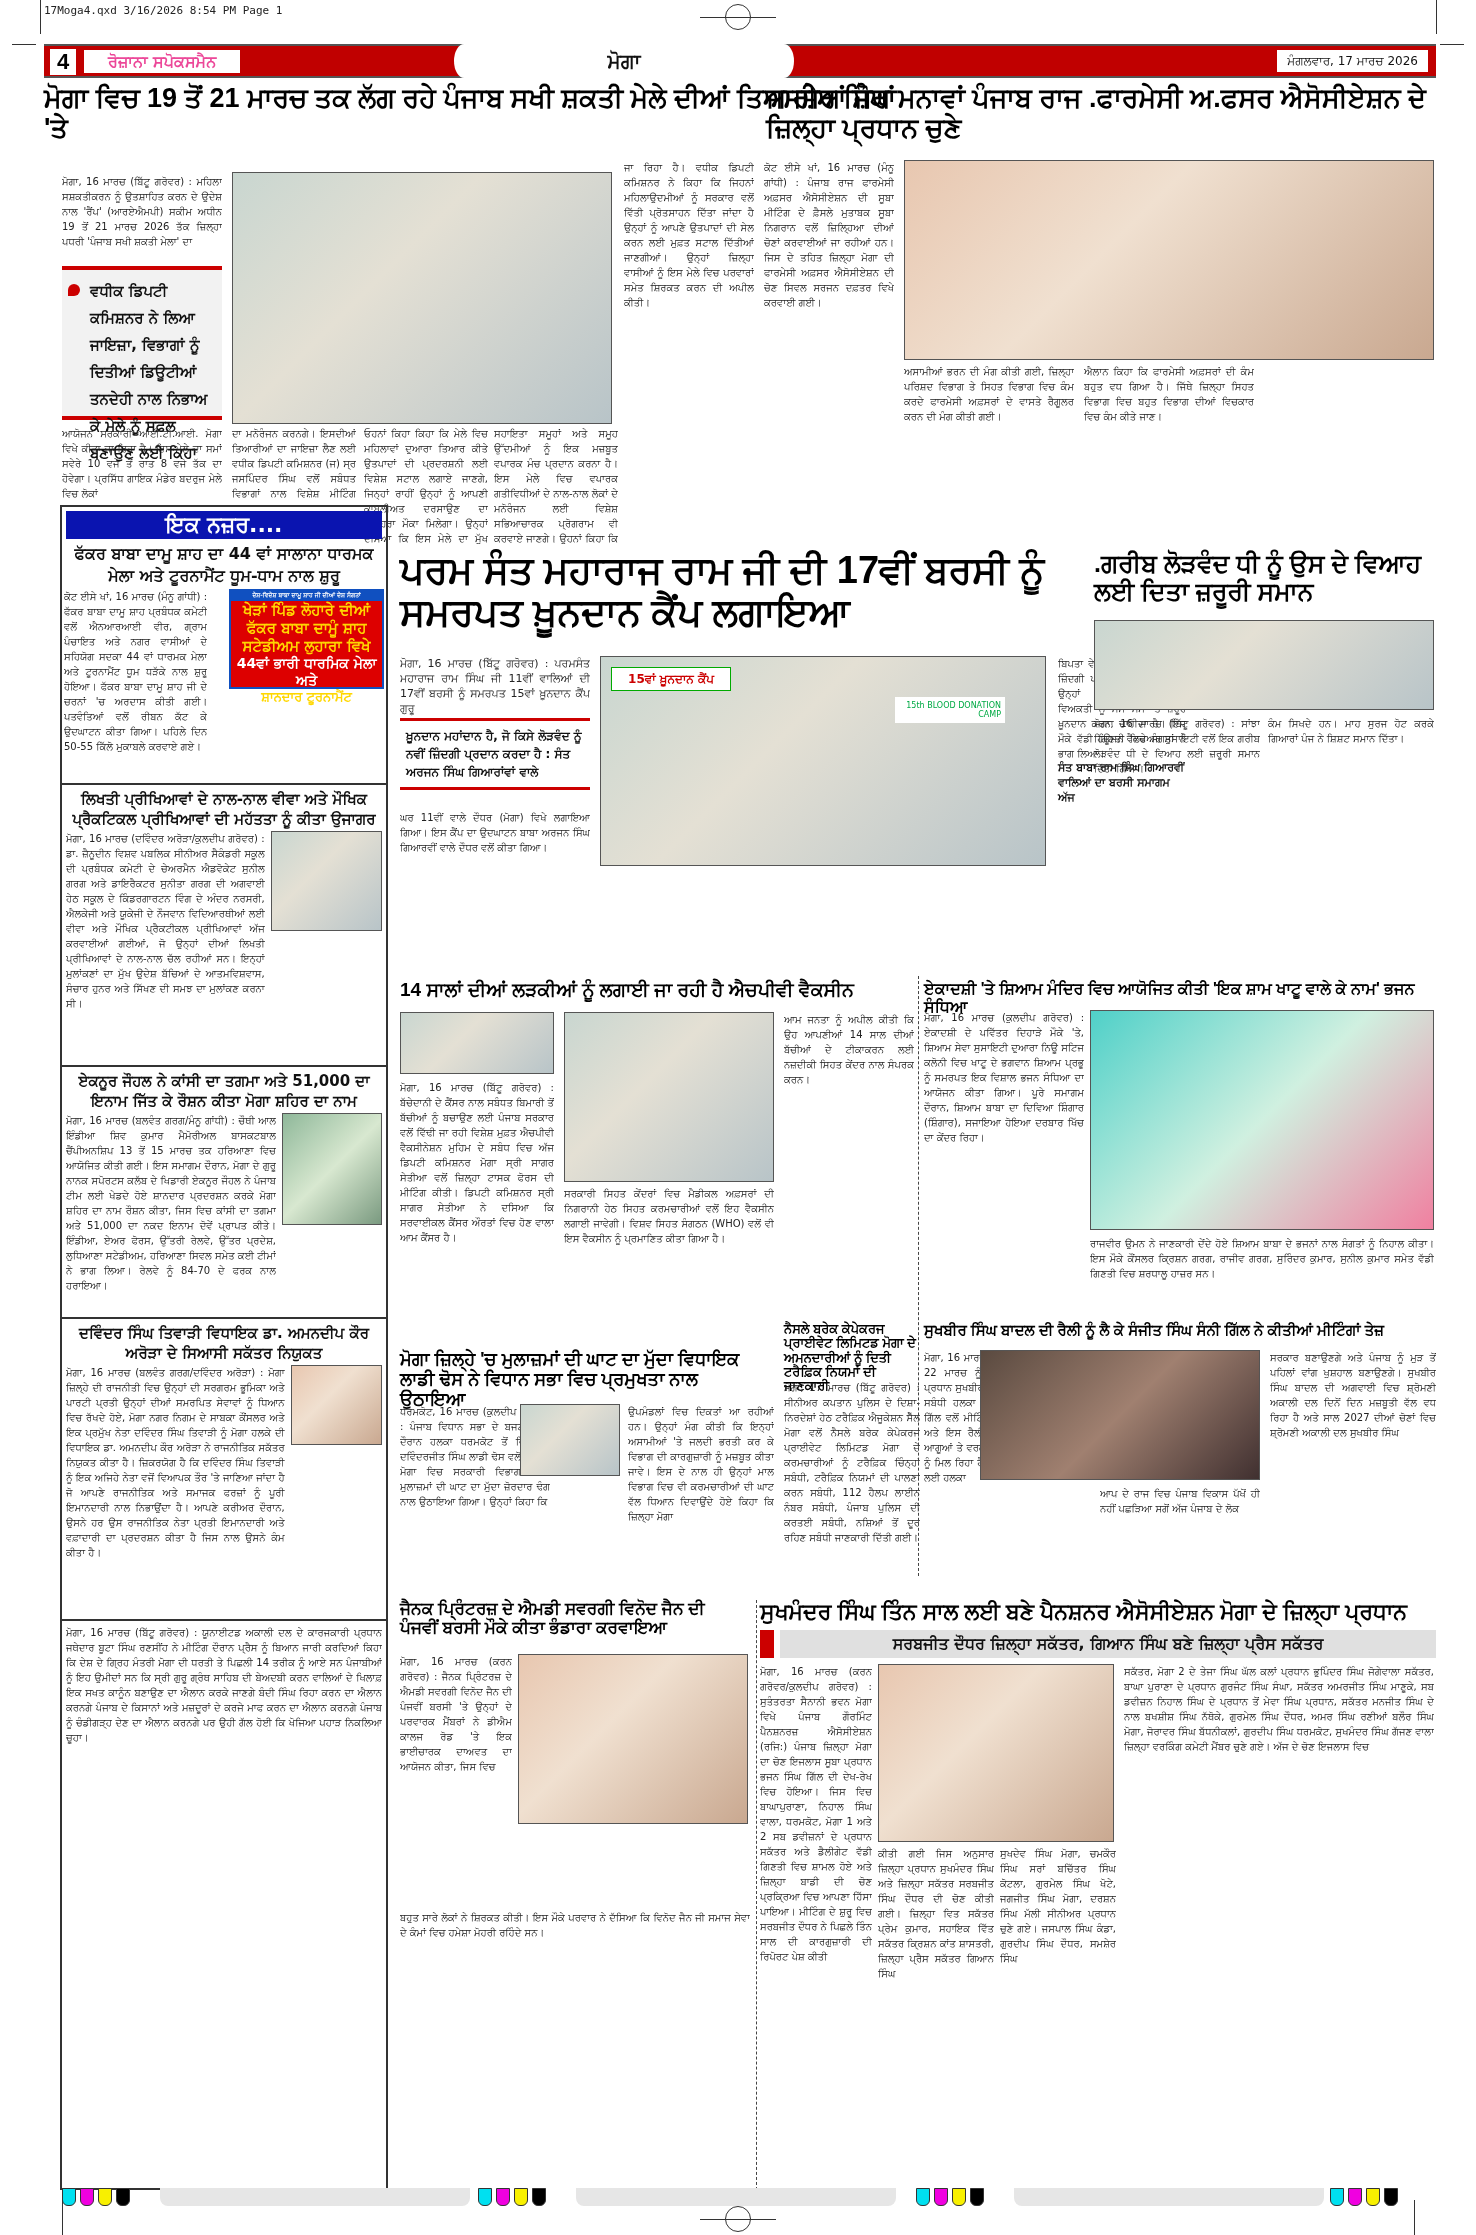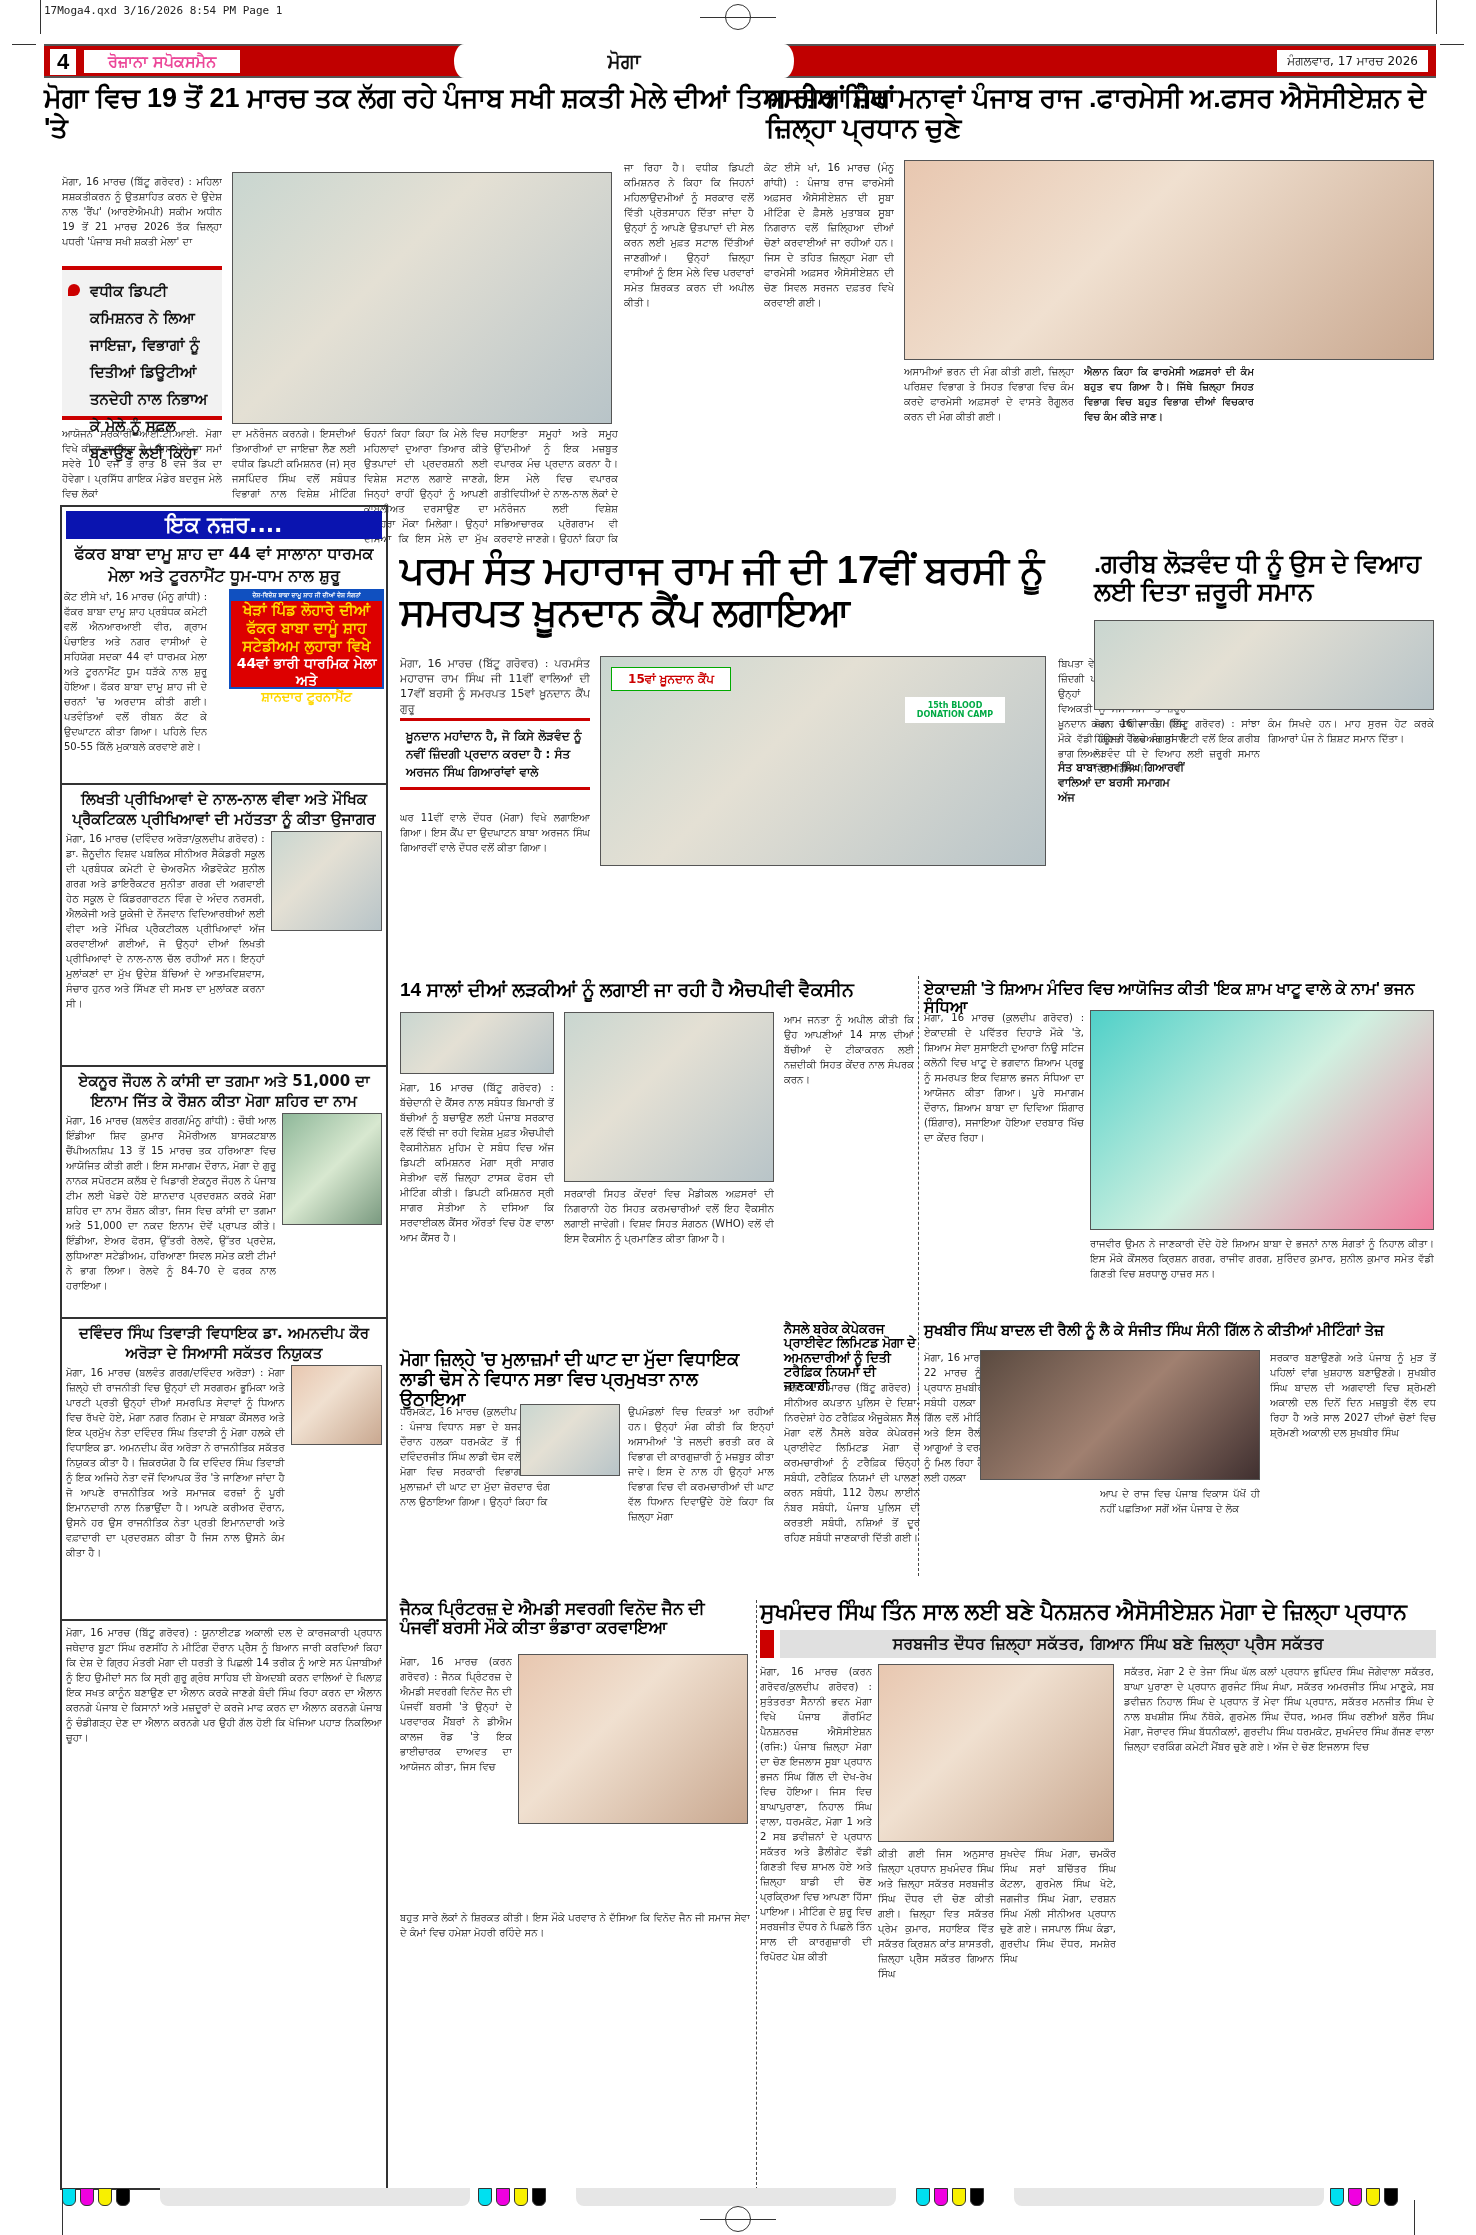--- a/index.html
+++ b/index.html
@@ -69,21 +69,21 @@
 <div class="abs photo" style="left:232px;top:172px;width:380px;height:252px;"></div>
 <div class="abs col-text" style="left:232px;top:426px;width:124px;height:76px;">ਦਾ ਮਨੋਰੰਜਨ ਕਰਨਗੇ। ਇਸਦੀਆਂ ਤਿਆਰੀਆਂ ਦਾ ਜਾਇਜ਼ਾ ਲੈਣ ਲਈ ਵਧੀਕ ਡਿਪਟੀ ਕਮਿਸ਼ਨਰ (ਜ) ਸ੍ਰ ਜਸਪਿੰਦਰ ਸਿੰਘ ਵਲੋਂ ਸਬੰਧਤ ਵਿਭਾਗਾਂ ਨਾਲ ਵਿਸ਼ੇਸ਼ ਮੀਟਿੰਗ ਕੀਤੀ ਅਤੇ ਤਿਆਰੀਆਂ ਦਾ ਜਾਇਜ਼ਾ ਲਿਆ।</div>
 <div class="abs col-text" style="left:364px;top:426px;width:124px;height:120px;">ਓਹਨਾਂ ਕਿਹਾ ਕਿਹਾ ਕਿ ਮੇਲੇ ਵਿਚ ਮਹਿਲਾਵਾਂ ਦੁਆਰਾ ਤਿਆਰ ਕੀਤੇ ਉਤਪਾਦਾਂ ਦੀ ਪ੍ਰਦਰਸ਼ਨੀ ਲਈ ਵਿਸ਼ੇਸ਼ ਸਟਾਲ ਲਗਾਏ ਜਾਣਗੇ, ਜਿਨ੍ਹਾਂ ਰਾਹੀਂ ਉਨ੍ਹਾਂ ਨੂੰ ਆਪਣੀ ਕਾਬਲੀਅਤ ਦਰਸਾਉਣ ਦਾ ਸੁਨਹਿਰਾ ਮੌਕਾ ਮਿਲੇਗਾ। ਉਨ੍ਹਾਂ ਦਸਿਆ ਕਿ ਇਸ ਮੇਲੇ ਦਾ ਮੁੱਖ ਉਦੇਸ਼ ਮਹਿਲਾ ਉੱਦਮੀਆਂ, ਸਵੈ</div>
 <div class="abs col-text" style="left:494px;top:426px;width:124px;height:120px;">ਸਹਾਇਤਾ ਸਮੂਹਾਂ ਅਤੇ ਸਮੂਹ ਉੱਦਮੀਆਂ ਨੂੰ ਇਕ ਮਜ਼ਬੂਤ ਵਪਾਰਕ ਮੰਚ ਪ੍ਰਦਾਨ ਕਰਨਾ ਹੈ। ਇਸ ਮੇਲੇ ਵਿਚ ਵਪਾਰਕ ਗਤੀਵਿਧੀਆਂ ਦੇ ਨਾਲ-ਨਾਲ ਲੋਕਾਂ ਦੇ ਮਨੋਰੰਜਨ ਲਈ ਵਿਸ਼ੇਸ਼ ਸਭਿਆਚਾਰਕ ਪ੍ਰੋਗਰਾਮ ਵੀ ਕਰਵਾਏ ਜਾਣਗੇ। ਉਹਨਾਂ ਕਿਹਾ ਕਿ ਮੇਲੇ ਵਿਚ ਰੋਜ਼ਗਾਰ ਮੇਲਾ ਤੇ ਸਿਹਤ ਕੈਂਪਾਂ ਦਾ ਵੀ ਆਯੋਜਨ ਕੀਤਾ</div>
 <div class="abs col-text" style="left:624px;top:160px;width:130px;height:390px;">ਜਾ ਰਿਹਾ ਹੈ। ਵਧੀਕ ਡਿਪਟੀ ਕਮਿਸ਼ਨਰ ਨੇ ਕਿਹਾ ਕਿ ਜਿਹਨਾਂ ਮਹਿਲਾਉਦਮੀਆਂ ਨੂੰ ਸਰਕਾਰ ਵਲੋਂ ਵਿੱਤੀ ਪ੍ਰੋਤਸਾਹਨ ਦਿੱਤਾ ਜਾਂਦਾ ਹੈ ਉਨ੍ਹਾਂ ਨੂੰ ਆਪਣੇ ਉਤਪਾਦਾਂ ਦੀ ਸੇਲ ਕਰਨ ਲਈ ਮੁਫ਼ਤ ਸਟਾਲ ਦਿੱਤੀਆਂ ਜਾਣਗੀਆਂ। ਉਨ੍ਹਾਂ ਜ਼ਿਲ੍ਹਾ ਵਾਸੀਆਂ ਨੂੰ ਇਸ ਮੇਲੇ ਵਿਚ ਪਰਵਾਰਾਂ ਸਮੇਤ ਸ਼ਿਰਕਤ ਕਰਨ ਦੀ ਅਪੀਲ ਕੀਤੀ।</div>
 
 <h1 class="abs head" style="left:766px;top:84px;width:660px;font-size:27px;">ਜਮਸ਼ੇਰ ਸਿੰਘ ਮਨਾਵਾਂ ਪੰਜਾਬ ਰਾਜ .ਫਾਰਮੇਸੀ ਅ.ਫਸਰ ਐਸੋਸੀਏਸ਼ਨ ਦੇ ਜ਼ਿਲ੍ਹਾ ਪ੍ਰਧਾਨ ਚੁਣੇ</h1>
 <div class="abs col-text" style="left:764px;top:160px;width:130px;height:390px;">ਕੋਟ ਈਸੇ ਖਾਂ, 16 ਮਾਰਚ (ਮੰਨੂ ਗਾਂਧੀ) : ਪੰਜਾਬ ਰਾਜ ਫਾਰਮੇਸੀ ਅਫ਼ਸਰ ਐਸੋਸੀਏਸ਼ਨ ਦੀ ਸੂਬਾ ਮੀਟਿੰਗ ਦੇ ਫ਼ੈਸਲੇ ਮੁਤਾਬਕ ਸੂਬਾ ਨਿਗਰਾਨ ਵਲੋਂ ਜ਼ਿਲ੍ਹਿਆ ਦੀਆਂ ਚੋਣਾਂ ਕਰਵਾਈਆਂ ਜਾ ਰਹੀਆਂ ਹਨ। ਜਿਸ ਦੇ ਤਹਿਤ ਜ਼ਿਲ੍ਹਾ ਮੋਗਾ ਦੀ ਫਾਰਮੇਸੀ ਅਫ਼ਸਰ ਐਸੋਸੀਏਸ਼ਨ ਦੀ ਚੋਣ ਸਿਵਲ ਸਰਜਨ ਦਫ਼ਤਰ ਵਿਖੇ ਕਰਵਾਈ ਗਈ।</div>
 <div class="abs photo warm" style="left:904px;top:160px;width:530px;height:200px;"></div>
 <div class="abs col-text" style="left:904px;top:364px;width:170px;height:180px;">ਅਸਾਮੀਆਂ ਭਰਨ ਦੀ ਮੰਗ ਕੀਤੀ ਗਈ, ਜ਼ਿਲ੍ਹਾ ਪਰਿਸ਼ਦ ਵਿਭਾਗ ਤੇ ਸਿਹਤ ਵਿਭਾਗ ਵਿਚ ਕੰਮ ਕਰਦੇ ਫਾਰਮੇਸੀ ਅਫ਼ਸਰਾਂ ਦੇ ਵਾਸਤੇ ਰੈਗੂਲਰ ਕਰਨ ਦੀ ਮੰਗ ਕੀਤੀ ਗਈ।</div>
-<div class="abs col-text" style="left:1084px;top:364px;width:170px;height:180px;font-weight:bold;">ਐਲਾਨ ਕਿਹਾ ਕਿ ਫਾਰਮੇਸੀ ਅਫ਼ਸਰਾਂ ਦੀ ਕੰਮ ਬਹੁਤ ਵਧ ਗਿਆ ਹੈ। ਜਿੱਥੇ ਜ਼ਿਲ੍ਹਾ ਸਿਹਤ ਵਿਭਾਗ ਵਿਚ ਬਹੁਤ ਵਿਭਾਗ ਦੀਆਂ ਵਿਚਕਾਰ ਵਿਚ ਕੰਮ ਕੀਤੇ ਜਾਣ।</div>
+<div class="abs col-text" style="left:1084px;top:364px;width:170px;height:180px;">ਐਲਾਨ ਕਿਹਾ ਕਿ ਫਾਰਮੇਸੀ ਅਫ਼ਸਰਾਂ ਦੀ ਕੰਮ ਬਹੁਤ ਵਧ ਗਿਆ ਹੈ। ਜਿੱਥੇ ਜ਼ਿਲ੍ਹਾ ਸਿਹਤ ਵਿਭਾਗ ਵਿਚ ਬਹੁਤ ਵਿਭਾਗ ਦੀਆਂ ਵਿਚਕਾਰ ਵਿਚ ਕੰਮ ਕੀਤੇ ਜਾਣ।</div>
 
 <div class="abs box-border" style="left:60px;top:505px;width:328px;height:1685px;">
   <div class="bluebar" style="margin:4px;height:28px;line-height:28px;">ਇਕ ਨਜ਼ਰ....</div>
   <div class="sub-head" style="margin:2px 4px;font-size:16px;line-height:22px;">ਫੱਕਰ ਬਾਬਾ ਦਾਮੂ ਸ਼ਾਹ ਦਾ 44 ਵਾਂ ਸਾਲਾਨਾ ਧਾਰਮਕ ਮੇਲਾ ਅਤੇ ਟੂਰਨਾਮੈਂਟ ਧੂਮ-ਧਾਮ ਨਾਲ ਸ਼ੁਰੂ</div>
   <div style="display:flex;gap:22px;margin:2px 2px;">
     <div class="col-text" style="width:150px;height:190px;">ਕੋਟ ਈਸੇ ਖਾਂ, 16 ਮਾਰਚ (ਮੰਨੂ ਗਾਂਧੀ) : ਫੱਕਰ ਬਾਬਾ ਦਾਮੂ ਸ਼ਾਹ ਪ੍ਰਬੰਧਕ ਕਮੇਟੀ ਵਲੋਂ ਐਨਆਰਆਈ ਵੀਰ, ਗ੍ਰਾਮ ਪੰਚਾਇਤ ਅਤੇ ਨਗਰ ਵਾਸੀਆਂ ਦੇ ਸਹਿਯੋਗ ਸਦਕਾ 44 ਵਾਂ ਧਾਰਮਕ ਮੇਲਾ ਅਤੇ ਟੂਰਨਾਮੈਂਟ ਧੂਮ ਧੜੱਕੇ ਨਾਲ ਸ਼ੁਰੂ ਹੋਇਆ। ਫੱਕਰ ਬਾਬਾ ਦਾਮੂ ਸ਼ਾਹ ਜੀ ਦੇ ਚਰਨਾਂ 'ਚ ਅਰਦਾਸ ਕੀਤੀ ਗਈ। ਪਤਵੰਤਿਆਂ ਵਲੋਂ ਰੀਬਨ ਕੱਟ ਕੇ ਉਦਘਾਟਨ ਕੀਤਾ ਗਿਆ। ਪਹਿਲੇ ਦਿਨ 50-55 ਕਿੱਲੋ ਮੁਕਾਬਲੇ ਕਰਵਾਏ ਗਏ।</div>
     <div class="ad" style="width:162px;height:100px;">
       <div class="top">ਦੇਸ਼-ਵਿਦੇਸ਼ ਬਾਬਾ ਦਾਮੂ ਸ਼ਾਹ ਜੀ ਦੀਆਂ ਦੇਸ਼ ਸੰਗਤਾਂ</div>
       <div class="gold">ਖੇੜਾਂ ਪਿੰਡ ਲੋਹਾਰੇ ਦੀਆਂ</div>
       <div class="gold">ਫੱਕਰ ਬਾਬਾ ਦਾਮੂੰ ਸ਼ਾਹ</div>
@@ -113,21 +113,21 @@
   <div class="rule-h" style="margin:4px 0;"></div>
   <div class="col-text" style="margin:2px 4px;height:220px;">ਮੋਗਾ, 16 ਮਾਰਚ (ਬਿੱਟੂ ਗਰੋਵਰ) : ਯੂਨਾਈਟਡ ਅਕਾਲੀ ਦਲ ਦੇ ਕਾਰਜਕਾਰੀ ਪ੍ਰਧਾਨ ਜਥੇਦਾਰ ਬੂਟਾ ਸਿੰਘ ਰਣਸੀਂਹ ਨੇ ਮੀਟਿੰਗ ਦੌਰਾਨ ਪ੍ਰੈਸ ਨੂੰ ਬਿਆਨ ਜਾਰੀ ਕਰਦਿਆਂ ਕਿਹਾ ਕਿ ਦੇਸ਼ ਦੇ ਗ੍ਰਿਹ ਮੰਤਰੀ ਮੋਗਾ ਦੀ ਧਰਤੀ ਤੇ ਪਿਛਲੀ 14 ਤਰੀਕ ਨੂੰ ਆਏ ਸਨ ਪੰਜਾਬੀਆਂ ਨੂੰ ਇਹ ਉਮੀਦਾਂ ਸਨ ਕਿ ਸ੍ਰੀ ਗੁਰੂ ਗ੍ਰੰਥ ਸਾਹਿਬ ਦੀ ਬੇਅਦਬੀ ਕਰਨ ਵਾਲਿਆਂ ਦੇ ਖਿਲਾਫ਼ ਇਕ ਸਖਤ ਕਾਨੂੰਨ ਬਣਾਉਣ ਦਾ ਐਲਾਨ ਕਰਕੇ ਜਾਣਗੇ ਬੰਦੀ ਸਿੰਘ ਰਿਹਾ ਕਰਨ ਦਾ ਐਲਾਨ ਕਰਨਗੇ ਪੰਜਾਬ ਦੇ ਕਿਸਾਨਾਂ ਅਤੇ ਮਜ਼ਦੂਰਾਂ ਦੇ ਕਰਜੇ ਮਾਫ ਕਰਨ ਦਾ ਐਲਾਨ ਕਰਨਗੇ ਪੰਜਾਬ ਨੂੰ ਚੰਡੀਗੜ੍ਹ ਦੇਣ ਦਾ ਐਲਾਨ ਕਰਨਗੇ ਪਰ ਉਹੀ ਗੱਲ ਹੋਈ ਕਿ ਖੋਜਿਆ ਪਹਾੜ ਨਿਕਲਿਆ ਚੂਹਾ।</div>
 </div>
 
 <h1 class="abs head" style="left:400px;top:550px;width:660px;font-size:38px;">ਪਰਮ ਸੰਤ ਮਹਾਰਾਜ ਰਾਮ ਜੀ ਦੀ 17ਵੀਂ ਬਰਸੀ ਨੂੰ ਸਮਰਪਤ ਖ਼ੂਨਦਾਨ ਕੈਂਪ ਲਗਾਇਆ</h1>
 <div class="abs col-text" style="left:400px;top:656px;width:190px;height:60px;font-size:11px;">ਮੋਗਾ, 16 ਮਾਰਚ (ਬਿੱਟੂ ਗਰੋਵਰ) : ਪਰਮਸੰਤ ਮਹਾਰਾਜ ਰਾਮ ਸਿੰਘ ਜੀ 11ਵੀਂ ਵਾਲਿਆਂ ਦੀ 17ਵੀਂ ਬਰਸੀ ਨੂੰ ਸਮਰਪਤ 15ਵਾਂ ਖ਼ੂਨਦਾਨ ਕੈਂਪ ਗੁਰੂ</div>
 <div class="abs" style="left:400px;top:718px;width:190px;border-top:3px solid #c00;border-bottom:3px solid #c00;padding:6px;font-weight:bold;font-size:12px;line-height:18px;">ਖ਼ੂਨਦਾਨ ਮਹਾਂਦਾਨ ਹੈ, ਜੋ ਕਿਸੇ ਲੋੜਵੰਦ ਨੂੰ ਨਵੀਂ ਜ਼ਿੰਦਗੀ ਪ੍ਰਦਾਨ ਕਰਦਾ ਹੈ : ਸੰਤ ਅਰਜਨ ਸਿੰਘ ਗਿਆਰਾਂਵਾਂ ਵਾਲੇ</div>
 <div class="abs col-text" style="left:400px;top:810px;width:190px;height:140px;">ਘਰ 11ਵੀਂ ਵਾਲੇ ਦੌਧਰ (ਮੋਗਾ) ਵਿਖੇ ਲਗਾਇਆ ਗਿਆ। ਇਸ ਕੈਂਪ ਦਾ ਉਦਘਾਟਨ ਬਾਬਾ ਅਰਜਨ ਸਿੰਘ ਗਿਆਰਵੀਂ ਵਾਲੇ ਦੌਧਰ ਵਲੋਂ ਕੀਤਾ ਗਿਆ।</div>
 <div class="abs photo" style="left:600px;top:656px;width:446px;height:210px;">
   <div style="position:absolute;left:10px;top:10px;width:120px;background:#fff;border:1px solid #0a0;color:#c00;font-weight:bold;font-size:12px;text-align:center;padding:4px;">15ਵਾਂ ਖ਼ੂਨਦਾਨ ਕੈਂਪ</div>
-  <div style="position:absolute;right:40px;top:40px;width:100px;background:#fff;color:#0a4;font-weight:bold;font-size:8px;text-align:center;padding:4px;">15th BLOOD DONATION CAMP</div>
+  <div style="position:absolute;right:40px;top:40px;width:110px;background:#fff;color:#0a4;font-weight:normal;font-size:8px;text-align:right;padding:4px;">15th BLOOD DONATION CAMP</div>
 </div>
 <div class="abs col-text" style="left:1058px;top:656px;width:128px;height:240px;">ਬਿਪਤਾ ਵੇਲੇ ਕਿਸੇ ਲੋੜਵੰਦ ਨੂੰ ਨਵੀਂ ਜ਼ਿੰਦਗੀ ਪ੍ਰਦਾਨ ਕਰ ਸਕਦਾ ਹੈ। ਉਨ੍ਹਾਂ ਕਿਹਾ ਕਿ ਤੰਦਰੁਸਤ ਵਿਅਕਤੀ ਨੂੰ ਸਮੇਂ ਸਮੇਂ 'ਤੇ ਜ਼ਰੂਰ ਖ਼ੂਨਦਾਨ ਕਰਨਾ ਚਾਹੀਦਾ ਹੈ। ਇਸ ਮੌਕੇ ਵੱਡੀ ਗਿਣਤੀ ਵਿਚ ਸੰਗਤਾਂ ਨੇ ਭਾਗ ਲਿਆ।</div>
 <div class="abs" style="left:1058px;top:760px;width:128px;font-weight:bold;font-size:11px;line-height:15px;">ਸੰਤ ਬਾਬਾ ਰਾਮ ਸਿੰਘ ਗਿਆਰਵੀਂ ਵਾਲਿਆਂ ਦਾ ਬਰਸੀ ਸਮਾਗਮ ਅੱਜ</div>
 
 <h1 class="abs head" style="left:1094px;top:550px;width:340px;font-size:25px;">.ਗਰੀਬ ਲੋੜਵੰਦ ਧੀ ਨੂੰ ਉਸ ਦੇ ਵਿਆਹ ਲਈ ਦਿਤਾ ਜ਼ਰੂਰੀ ਸਮਾਨ</h1>
 <div class="abs photo" style="left:1094px;top:620px;width:340px;height:90px;"></div>
 <div class="abs col-text" style="left:1094px;top:716px;width:166px;height:160px;">ਮੋਗਾ, 16 ਮਾਰਚ (ਬਿੱਟੂ ਗਰੋਵਰ) : ਸਾਂਝਾ ਹਿਊਮਨ ਵੈਲਫੇਅਰ ਸੁਸਾਇਟੀ ਵਲੋਂ ਇਕ ਗਰੀਬ ਲੋੜਵੰਦ ਧੀ ਦੇ ਵਿਆਹ ਲਈ ਜ਼ਰੂਰੀ ਸਮਾਨ ਦਿੱਤਾ ਗਿਆ।</div>
 <div class="abs col-text" style="left:1268px;top:716px;width:166px;height:160px;">ਕੰਮ ਸਿਖਦੇ ਹਨ। ਮਾਹ ਸੁਰਜ ਹੋਟ ਕਰਕੇ ਗਿਆਰਾਂ ਪੰਜ ਨੇ ਸ਼ਿਸ਼ਟ ਸਮਾਨ ਦਿੱਤਾ।</div>
 
 <h1 class="abs head" style="left:400px;top:980px;width:500px;font-size:19px;">14 ਸਾਲਾਂ ਦੀਆਂ ਲੜਕੀਆਂ ਨੂੰ ਲਗਾਈ ਜਾ ਰਹੀ ਹੈ ਐਚਪੀਵੀ ਵੈਕਸੀਨ</h1>

